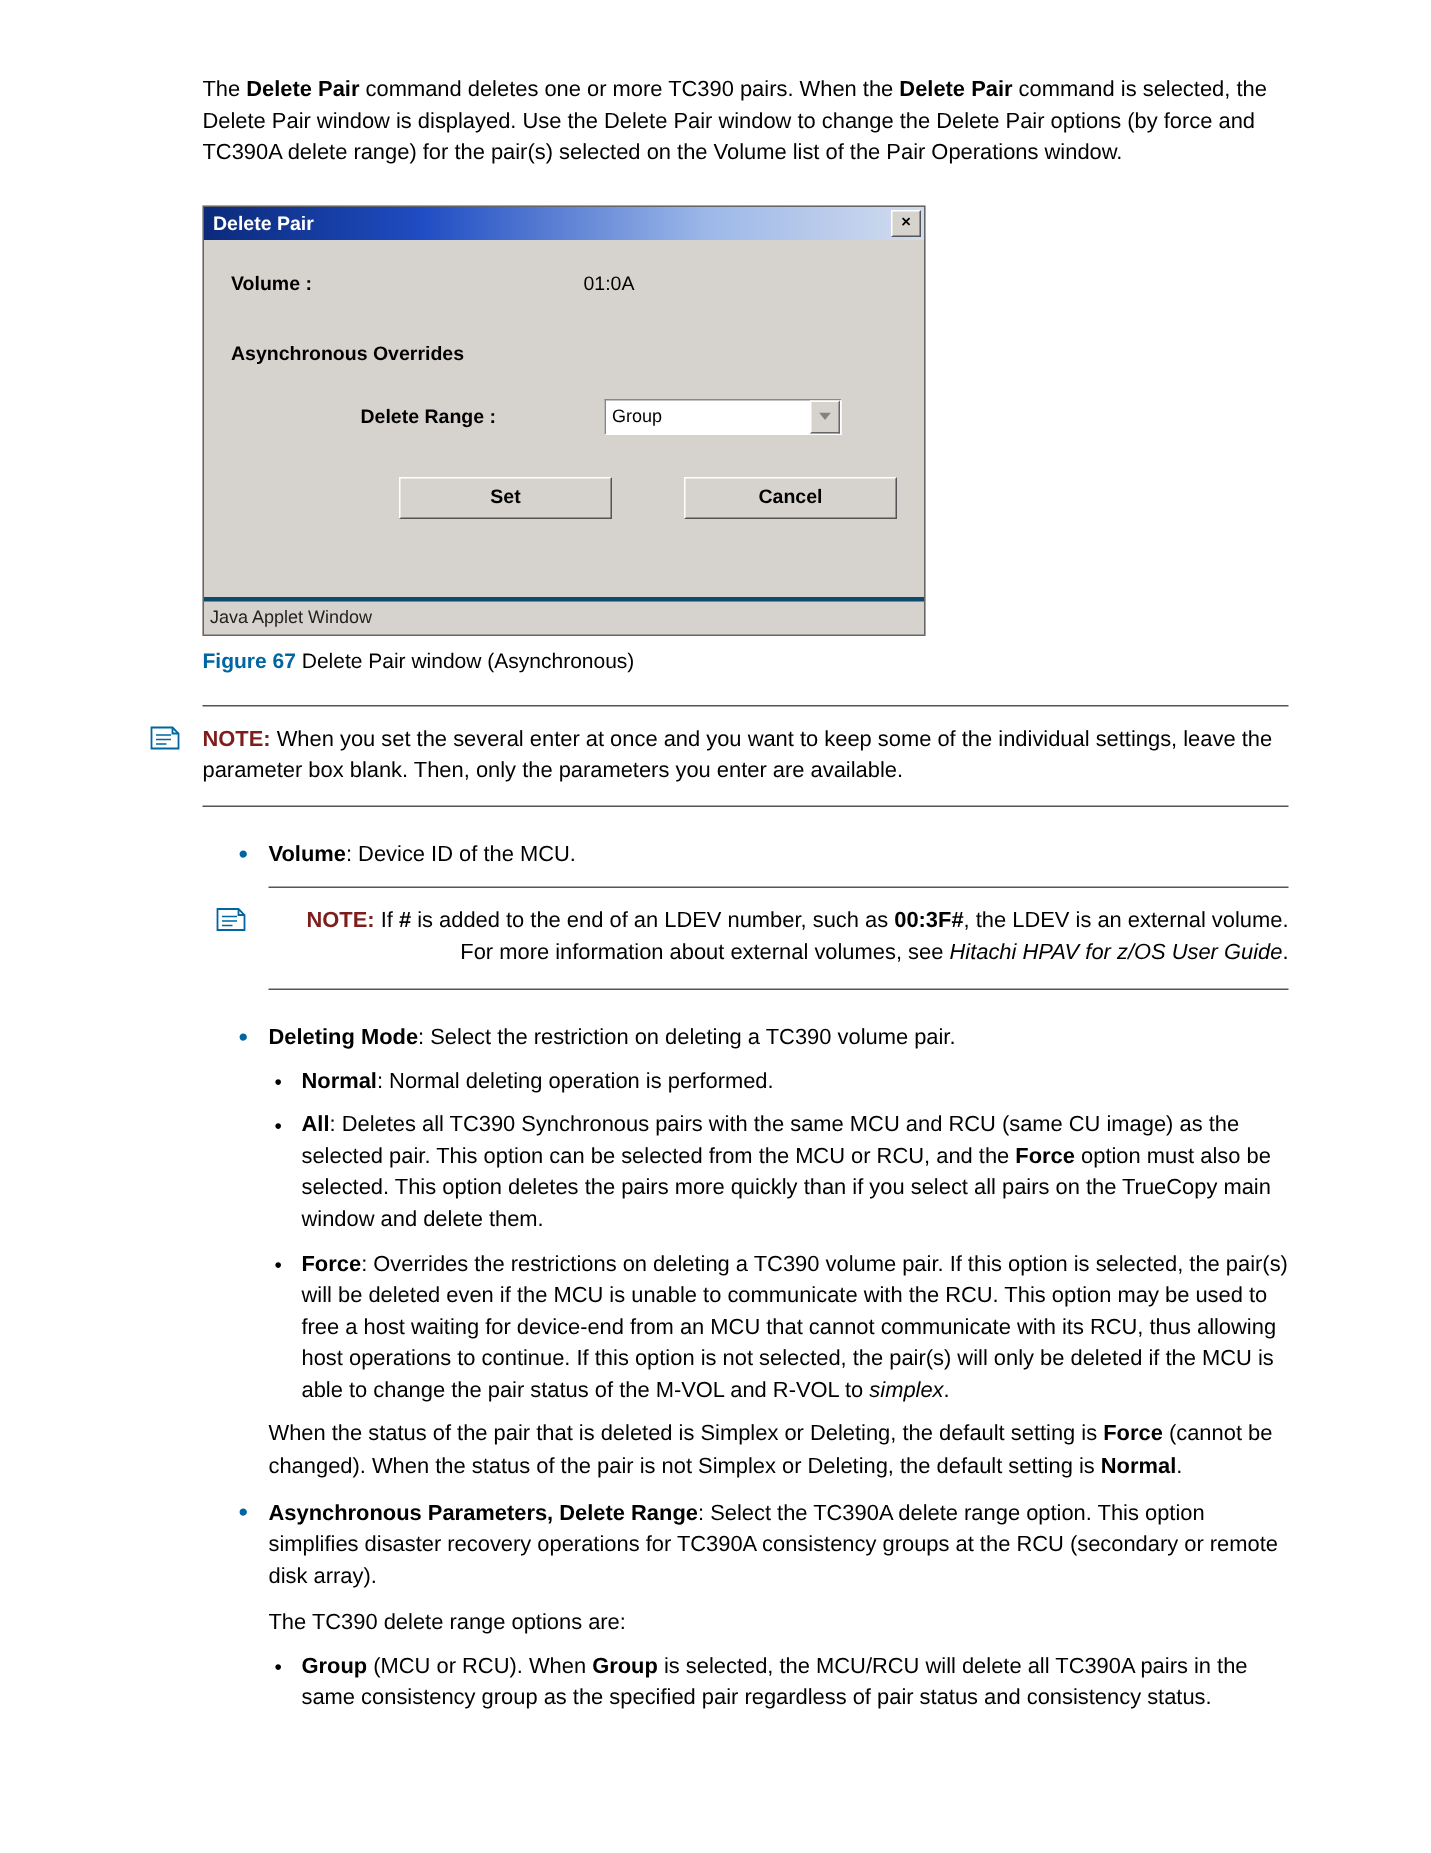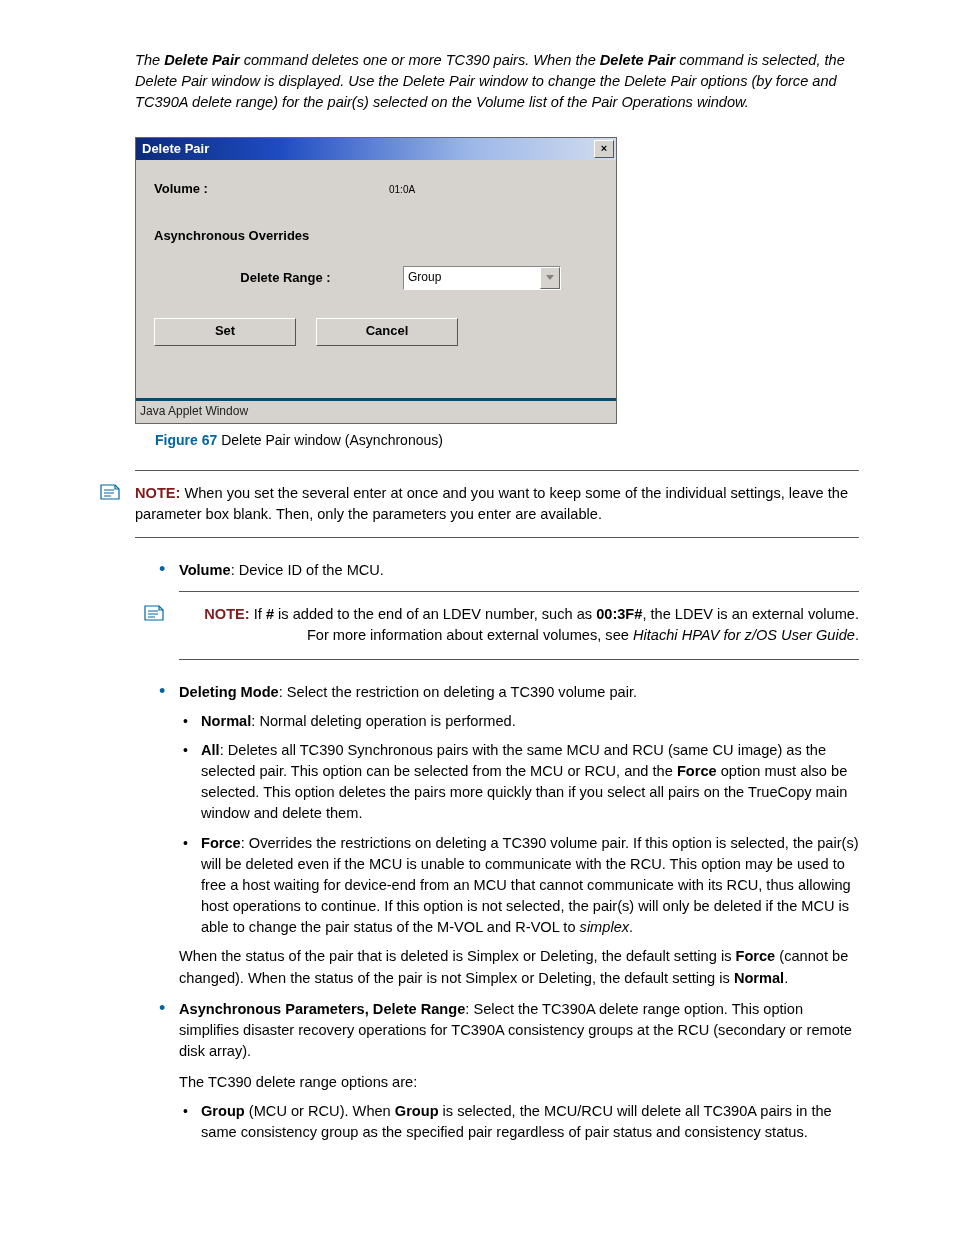--- a/index.html
+++ b/index.html
@@ -6,21 +6,21 @@
     margin: 0;
     padding: 50px 95px 40px 95px;
     font-family: Arial, Helvetica, sans-serif;
     font-size: 14.6px;
     line-height: 1.45;
     color: #000;
     background: #fff;
     width: 954px;
     box-sizing: border-box;
   }
-  p { margin: 0 0 12px 0; font-style: italic; }
+  p { margin: 0 0 12px 0; }
   b { font-weight: bold; }
   .intro { margin: 0 0 24px 40px; }
   .intro b { font-weight: 700; }
 
   
   .dialog {
     margin: 0 0 6px 40px;
     width: 480px;
     border: 1px solid #666;
     background: #d6d3ce;
@@ -55,21 +55,21 @@
     font-family: Arial, sans-serif;
   }
   .dlg-body { padding: 20px 18px 8px 18px; }
   .row {
     display: flex;
     align-items: center;
     margin-bottom: 28px;
   }
   .row .lbl { width: 235px; font-weight: bold; font-size: 13px; }
   .row .lbl.indent { padding-left: 14px; text-align: center; }
-  .row .val { font-size: 10px; text-align: center; }
+  .row .val { font-size: 13px; text-align: center; }
   .section-label { font-weight: bold; font-size: 13px; margin: 4px 0 20px 0; }
   .select {
     width: 156px;
     height: 22px;
     display: flex;
     align-items: stretch;
     border-top: 1px solid #888;
     border-left: 1px solid #888;
     border-right: 1px solid #fff;
     border-bottom: 1px solid #fff;
@@ -90,22 +90,22 @@
     border-right: 1px solid #666;
     border-bottom: 1px solid #666;
     display: flex;
     align-items: center;
     justify-content: center;
   }
   .select .arrow svg { opacity: 0.5; }
 
   .buttons {
     display: flex;
-    justify-content: flex-start;
-    gap: 20px;
+    justify-content: flex-end;
+    gap: 48px;
     margin: 0 0 44px 0;
   }
   .winbtn {
     width: 140px;
     height: 26px;
     background: #d6d3ce;
     border-top: 1px solid #fff;
     border-left: 1px solid #fff;
     border-right: 1px solid #555;
     border-bottom: 1px solid #555;
@@ -117,21 +117,21 @@
   .status {
     border-top: 3px solid #0c4a6e;
     font-size: 12px;
     padding: 2px 4px;
     color: #222;
   }
   .figcap {
     margin: 4px 0 20px 40px;
     font-size: 14px;
   }
-  .figcap .figid { color: #0066a1; font-weight: bold; margin-left: 20px; }
+  .figcap .figid { color: #0066a1; font-weight: bold; }
 
   
   .note-block {
     margin: 0 0 22px 40px;
     border-top: 1px solid #555;
     border-bottom: 1px solid #555;
     padding: 12px 0;
     position: relative;
   }
   .note-block.inner { margin-left: 84px; text-align: right; }

